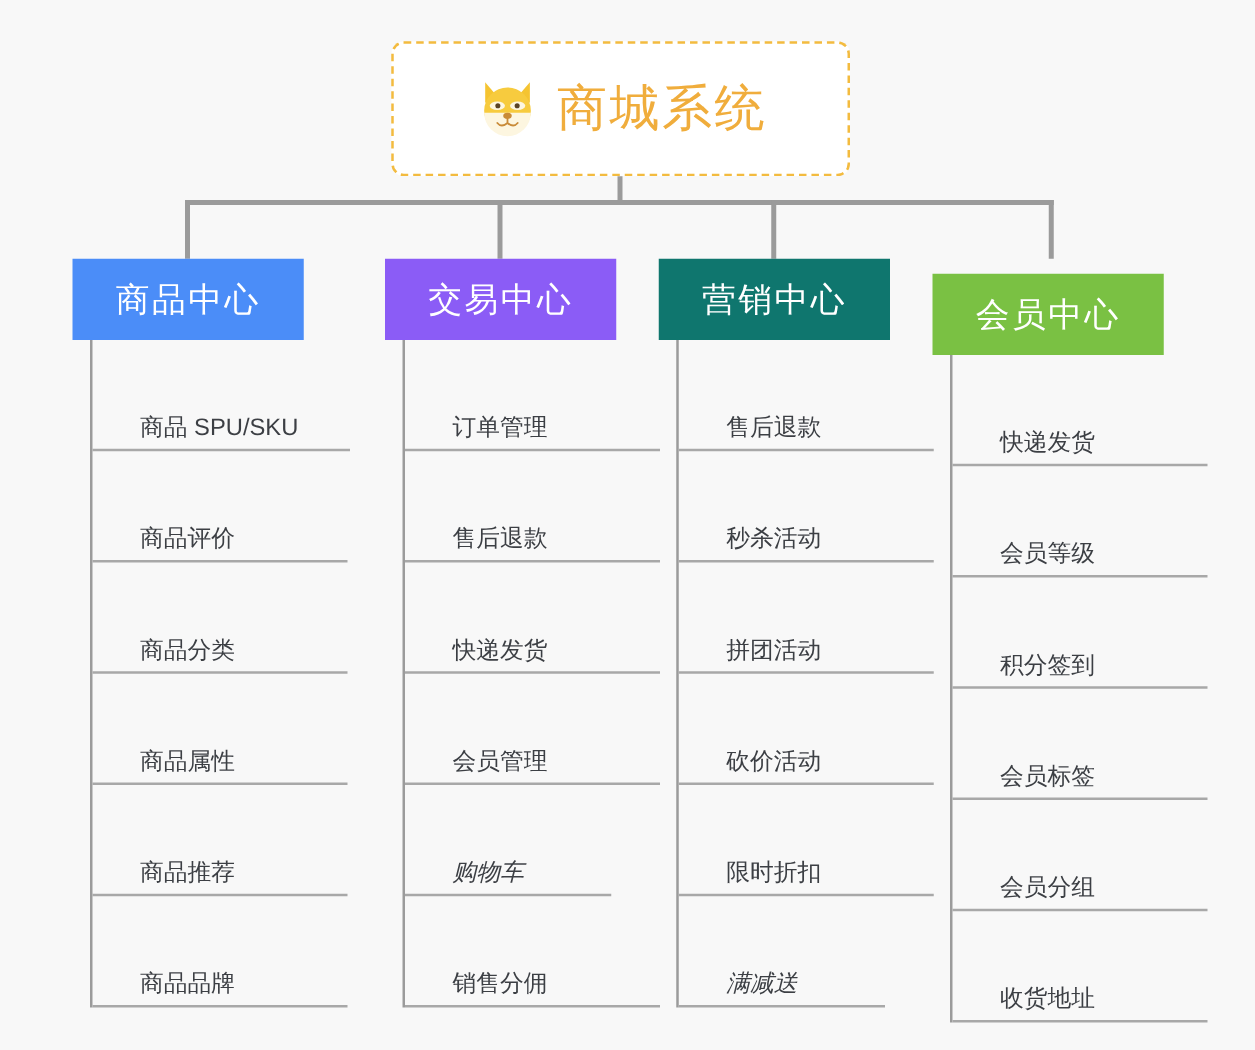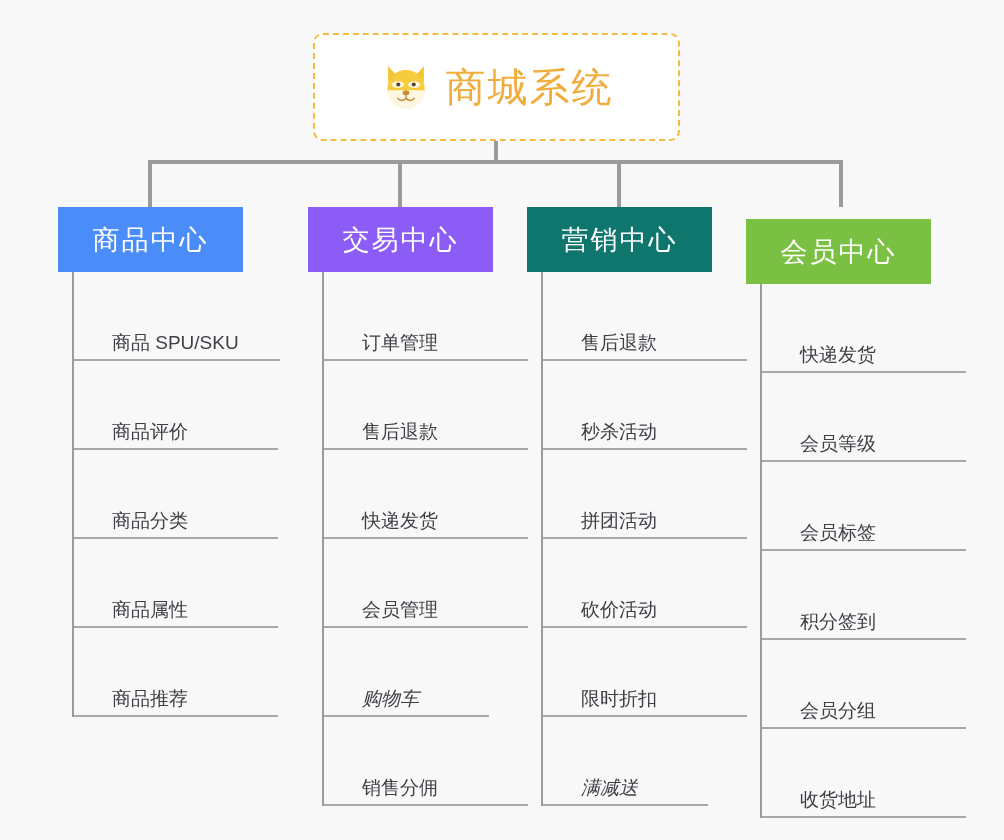--- a/index.html
+++ b/index.html
@@ -176,20 +176,24 @@
           <div class="leaf-rule"></div>
         </div>
         <div class="leaf-item">
           <span class="leaf-label">商品属性</span>
           <div class="leaf-rule"></div>
         </div>
         <div class="leaf-item">
           <span class="leaf-label">商品推荐</span>
           <div class="leaf-rule"></div>
         </div>
+        <div class="leaf-item">
+          <span class="leaf-label">商品品牌</span>
+          <div class="leaf-rule"></div>
+        </div>
       </div>
   </div>
 
   <div class="column" id="col-1" style="left:308px">
     <div class="cat-box" style="background: #8b5cf6;">
       <span>交易中心</span>
     </div>
     <div class="leaf-list">
         <div class="leaf-item">
           <span class="leaf-label">订单管理</span>
@@ -257,28 +261,28 @@
     <div class="leaf-list">
         <div class="leaf-item">
           <span class="leaf-label">快递发货</span>
           <div class="leaf-rule"></div>
         </div>
         <div class="leaf-item">
           <span class="leaf-label">会员等级</span>
           <div class="leaf-rule"></div>
         </div>
         <div class="leaf-item">
+          <span class="leaf-label">积分签到</span>
+          <div class="leaf-rule"></div>
+        </div>
+        <div class="leaf-item">
           <span class="leaf-label">会员标签</span>
           <div class="leaf-rule"></div>
         </div>
         <div class="leaf-item">
-          <span class="leaf-label">积分签到</span>
-          <div class="leaf-rule"></div>
-        </div>
-        <div class="leaf-item">
           <span class="leaf-label">会员分组</span>
           <div class="leaf-rule"></div>
         </div>
         <div class="leaf-item">
           <span class="leaf-label">收货地址</span>
           <div class="leaf-rule"></div>
         </div>
       </div>
   </div>
 

